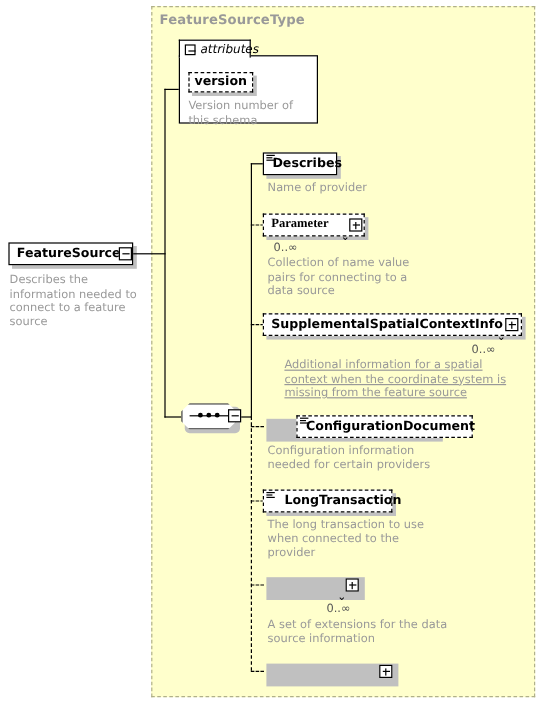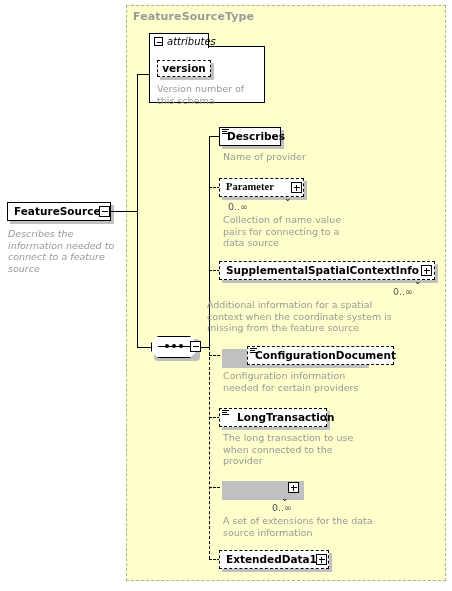--- a/index.html
+++ b/index.html
@@ -149,21 +149,21 @@
 <div id="stage">
 
   <div class="type-frame" style="left:126px;top:5px;width:320px;height:576px;"></div>
   <div class="type-title" style="left:133px;top:10px;">FeatureSourceType</div>
 
   <div class="shadow" style="left:10px;top:205px;width:104px;height:19px;"></div>
   <div class="node" style="left:7px;top:202px;width:104px;">
     <span class="lbl">FeatureSource</span>
   </div>
   <div class="toggle" style="left:99px;top:206px;"></div>
-  <div class="doc" style="left:8px;top:228px;width:112px;font-style:italic;">Describes the information needed to connect to a feature source</div>
+  <div class="doc" style="left:8px;top:228px;width:112px;">Describes the information needed to connect to a feature source</div>
 
   <div class="ln lnh" style="left:111px;top:211px;width:27px;"></div>
 
   <div class="ln lnv" style="left:137px;top:74px;height:274px;"></div>
 
   <div class="ln lnh" style="left:137px;top:74px;width:19px;"></div>
 
   <div class="ln lnh" style="left:137px;top:347px;width:14px;"></div>
 
   <div class="attr-panel" style="left:149px;top:46px;width:116px;height:57px;"></div>
@@ -217,21 +217,21 @@
   <div class="doc" style="left:223px;top:214px;width:130px;">Collection of name value pairs for connecting to a data source</div>
 
   <div class="dln dlnh" style="left:209px;top:270px;width:11px;"></div>
   <div class="shadow" style="left:222px;top:264px;width:216px;height:19px;"></div>
   <div class="node dashed" style="left:219px;top:261px;width:216px;">
     <span class="lbl">SupplementalSpatialContextInfo</span>
   </div>
   <div class="toggle plus" style="left:421px;top:265px;"></div>
   <div class="repeat-tick" style="left:414px;top:276px;">⌄</div>
   <div class="occurs" style="left:393px;top:287px;">0..∞</div>
-  <div class="doc" style="left:207px;top:299px;width:195px;">Additional information for a spatial context when the coordinate system is missing from the feature source</div>
+  <div class="doc" style="left:237px;top:299px;width:195px;text-decoration:underline;">Additional information for a spatial context when the coordinate system is missing from the feature source</div>
 
   <div class="dln dlnh" style="left:209px;top:355px;width:11px;"></div>
   <div class="shadow" style="left:222px;top:349px;width:147px;height:19px;"></div>
   <div class="node dashed" style="left:219px;top:346px;width:147px;margin-left:28px;">
     <span class="lines-glyph">
         <i></i>
         <i></i>
         <i></i>
       </span>
     <span class="lbl" style="padding-left:7px;">ConfigurationDocument</span>
@@ -252,18 +252,15 @@
 
   <div class="dln dlnh" style="left:209px;top:487px;width:11px;"></div>
   <div class="shadow" style="left:222px;top:481px;width:82px;height:19px;"></div>
   <div class="toggle plus" style="left:288px;top:482px;"></div>
   <div class="repeat-tick" style="left:281px;top:493px;">⌄</div>
   <div class="occurs" style="left:272px;top:503px;">0..∞</div>
   <div class="doc" style="left:223px;top:515px;width:150px;">A set of extensions for the data source information</div>
 
   <div class="dln dlnh" style="left:209px;top:559px;width:11px;"></div>
   <div class="shadow" style="left:222px;top:553px;width:110px;height:19px;"></div>
-  <div class="node dashed" style="left:219px;top:550px;width:110px;">
-    <span class="lbl">ExtendedData1</span>
-  </div>
   <div class="toggle plus" style="left:316px;top:554px;"></div>
 
 </div>
 
 </body></html>

